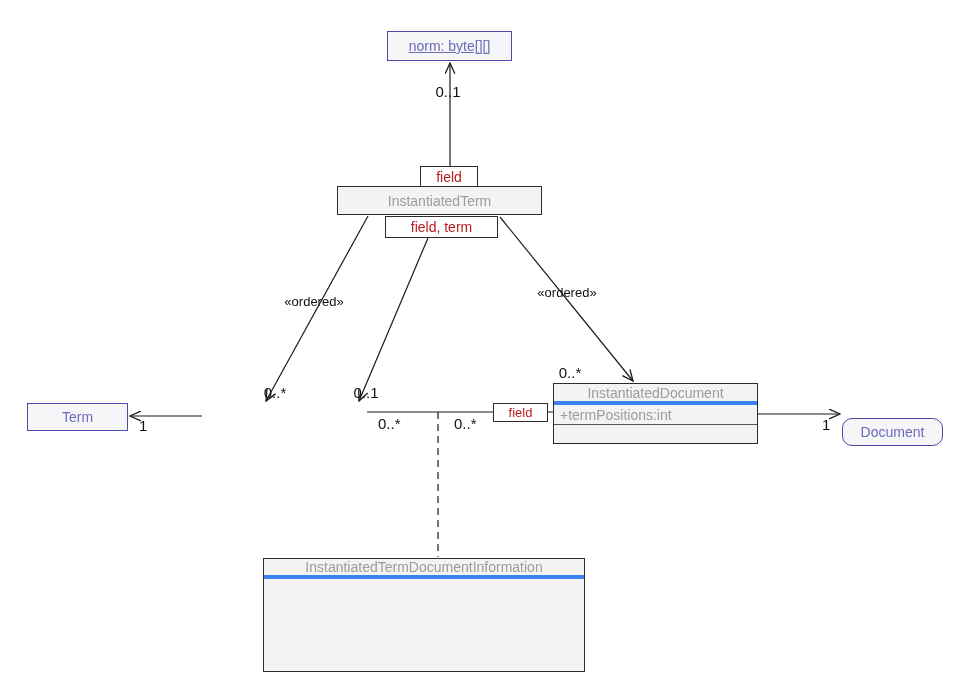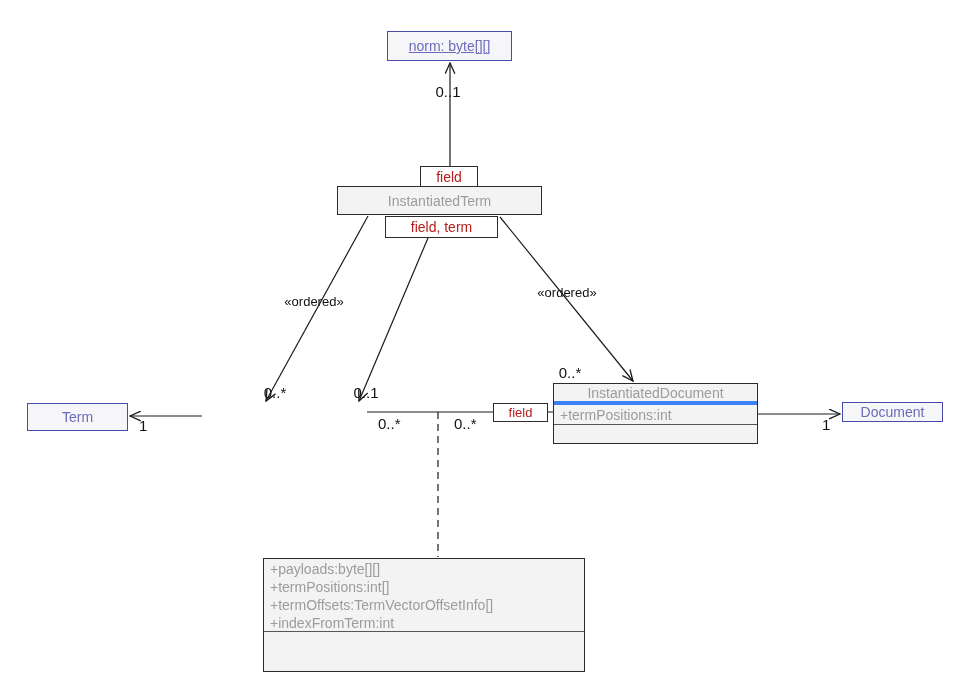--- a/index.html
+++ b/index.html
@@ -90,28 +90,25 @@
   <div class="box compound" style="left:553px;top:383px;width:205px;height:61px;">
     <div class="cmp-title">
       <span>InstantiatedDocument</span>
     </div>
     <div class="cmp-attrs" style="height:20px;">
       <div class="attr">+termPositions:int</div>
     </div>
     <div class="cmp-empty" style="height:17px;"></div>
   </div>
 
-  <div class="box ref" style="left:842px;top:402px;width:101px;height:20px;">
+  <div class="box ref" style="left:842px;top:418px;width:101px;height:28px;border-radius:10px;">
     <span>Document</span>
   </div>
   <div class="mult" style="left:822px;top:416px;">1</div>
 
   <div class="box compound" style="left:263px;top:558px;width:322px;height:114px;">
-    <div class="cmp-attrs" style="height:73px;">
-      <div class="attr">+payloads:byte[][]</div>
-      <div class="attr">+termPositions:int[]</div>
-      <div class="attr">+termOffsets:TermVectorOffsetInfo[]</div>
-      <div class="attr">+indexFromTerm:int</div>
+    <div class="cmp-title" style="height:20px;">
+      <span>InstantiatedTermDocumentInformation</span>
     </div>
     <div class="cmp-empty" style="height:18px;"></div>
   </div>
 
 </div>
 
 </body></html>

